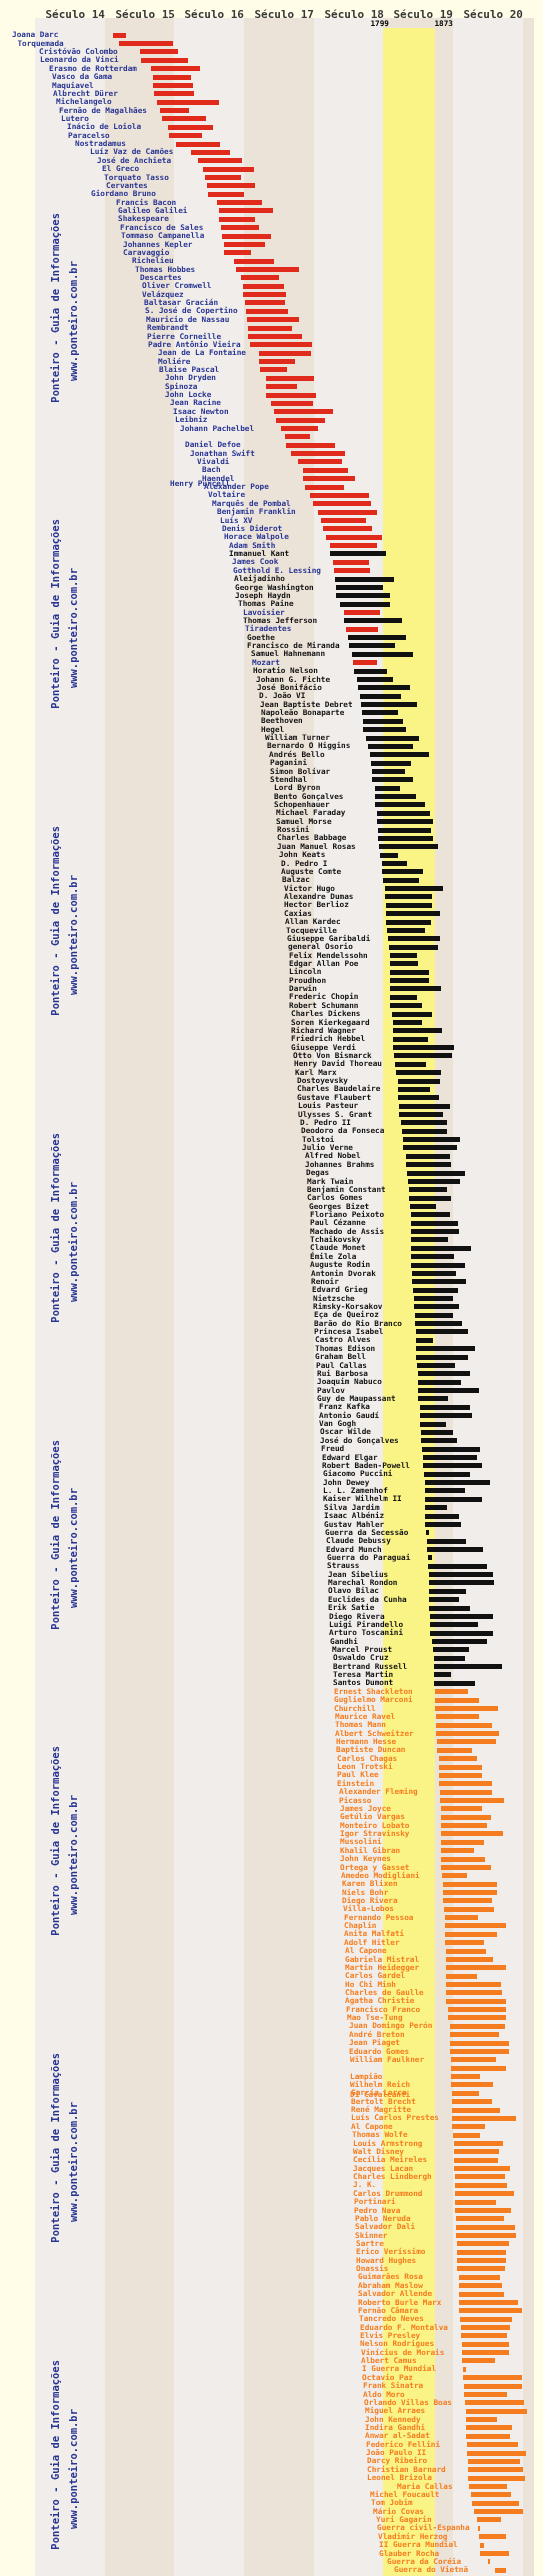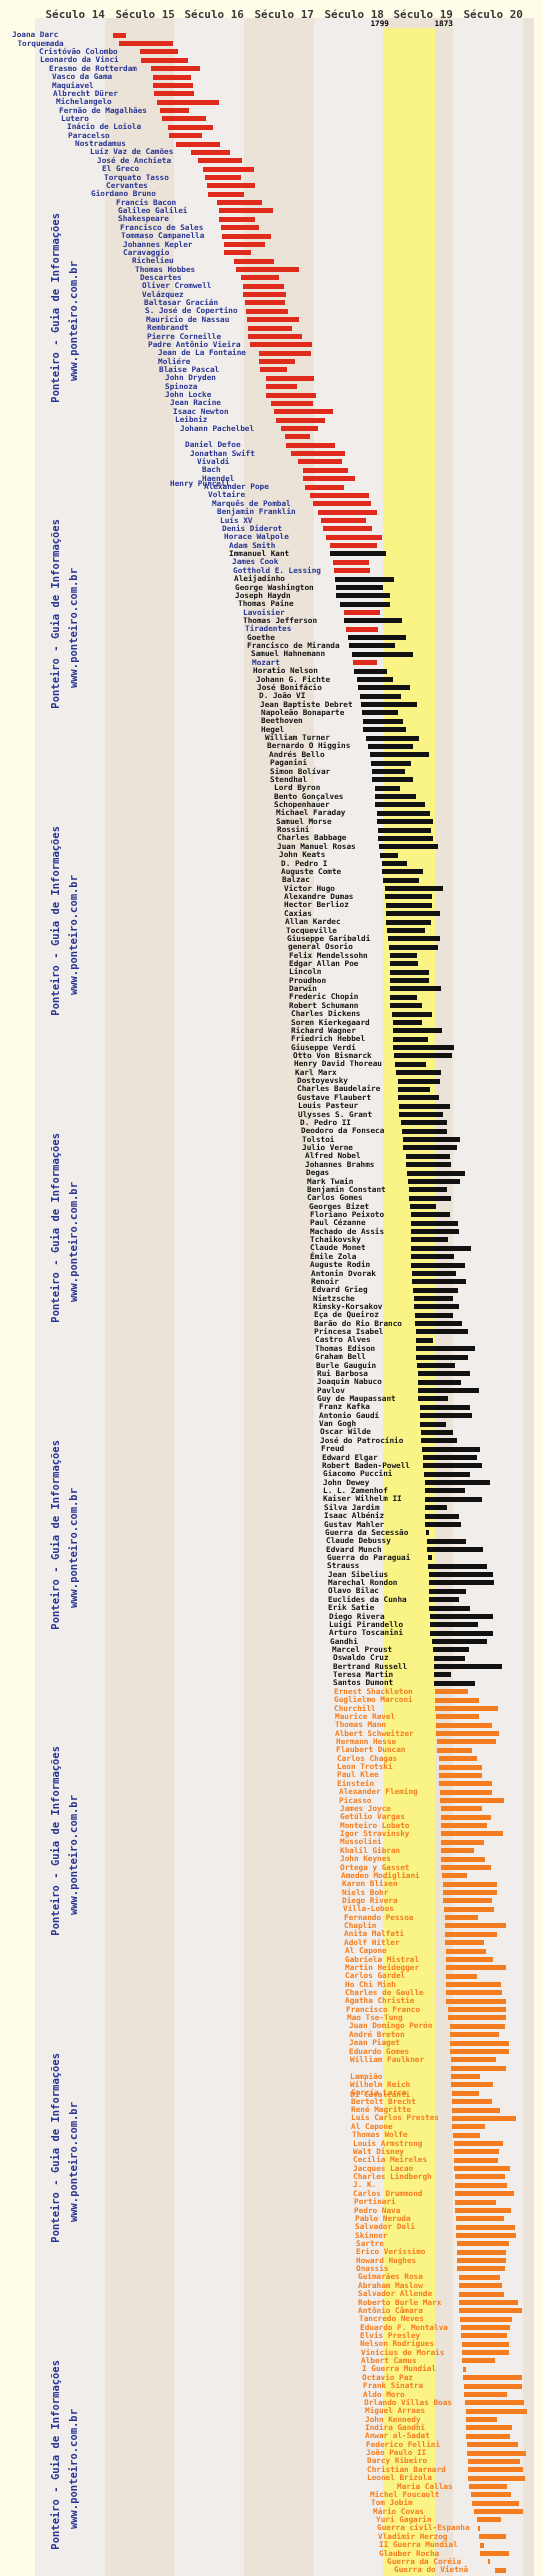--- a/index.html
+++ b/index.html
@@ -693,21 +693,21 @@
       </div>
       <div>
         <div class="entry-label" style="left: 315px; top: 1345px; color: rgb(17, 17, 17);">Thomas Edison</div>
         <div class="entry-bar" style="left: 416px; top: 1346px; width: 59px; height: 4.9px; background: rgb(17, 17, 17);"></div>
       </div>
       <div>
         <div class="entry-label" style="left: 315px; top: 1353px; color: rgb(17, 17, 17);">Graham Bell</div>
         <div class="entry-bar" style="left: 416px; top: 1355px; width: 52px; height: 4.9px; background: rgb(17, 17, 17);"></div>
       </div>
       <div>
-        <div class="entry-label" style="left: 316px; top: 1362px; color: rgb(17, 17, 17);">Burle Gauguin</div>
+        <div class="entry-label" style="left: 316px; top: 1362px; color: rgb(17, 17, 17);">Paul Callas</div>
         <div class="entry-bar" style="left: 417px; top: 1363px; width: 38px; height: 4.9px; background: rgb(17, 17, 17);"></div>
       </div>
       <div>
         <div class="entry-label" style="left: 317px; top: 1370px; color: rgb(17, 17, 17);">Rui Barbosa</div>
         <div class="entry-bar" style="left: 418px; top: 1371px; width: 52px; height: 4.9px; background: rgb(17, 17, 17);"></div>
       </div>
       <div>
         <div class="entry-label" style="left: 317px; top: 1378px; color: rgb(17, 17, 17);">Joaquim Nabuco</div>
         <div class="entry-bar" style="left: 418px; top: 1380px; width: 43px; height: 4.9px; background: rgb(17, 17, 17);"></div>
       </div>
@@ -729,21 +729,21 @@
       </div>
       <div>
         <div class="entry-label" style="left: 319px; top: 1420px; color: rgb(17, 17, 17);">Van Gogh</div>
         <div class="entry-bar" style="left: 420px; top: 1422px; width: 26px; height: 4.9px; background: rgb(17, 17, 17);"></div>
       </div>
       <div>
         <div class="entry-label" style="left: 320px; top: 1428px; color: rgb(17, 17, 17);">Oscar Wilde</div>
         <div class="entry-bar" style="left: 421px; top: 1430px; width: 32px; height: 4.9px; background: rgb(17, 17, 17);"></div>
       </div>
       <div>
-        <div class="entry-label" style="left: 320px; top: 1437px; color: rgb(17, 17, 17);">José do Patrocínio</div>
+        <div class="entry-label" style="left: 320px; top: 1437px; color: rgb(17, 17, 17);">José do Gonçalves</div>
         <div class="entry-bar" style="left: 421px; top: 1438px; width: 36px; height: 4.9px; background: rgb(17, 17, 17);"></div>
       </div>
       <div>
         <div class="entry-label" style="left: 321px; top: 1445px; color: rgb(17, 17, 17);">Freud</div>
         <div class="entry-bar" style="left: 422px; top: 1447px; width: 58px; height: 4.9px; background: rgb(17, 17, 17);"></div>
       </div>
       <div>
         <div class="entry-label" style="left: 322px; top: 1454px; color: rgb(17, 17, 17);">Edward Elgar</div>
         <div class="entry-bar" style="left: 423px; top: 1455px; width: 54px; height: 4.9px; background: rgb(17, 17, 17);"></div>
       </div>
@@ -877,21 +877,21 @@
       </div>
       <div>
         <div class="entry-label" style="left: 335px; top: 1730px; color: rgb(245, 125, 31);">Albert Schweitzer</div>
         <div class="entry-bar" style="left: 436px; top: 1731px; width: 63px; height: 4.9px; background: rgb(245, 125, 31);"></div>
       </div>
       <div>
         <div class="entry-label" style="left: 336px; top: 1738px; color: rgb(245, 125, 31);">Hermann Hesse</div>
         <div class="entry-bar" style="left: 437px; top: 1739px; width: 59px; height: 4.9px; background: rgb(245, 125, 31);"></div>
       </div>
       <div>
-        <div class="entry-label" style="left: 336px; top: 1746px; color: rgb(245, 125, 31);">Flaubert Duncan</div>
+        <div class="entry-label" style="left: 336px; top: 1746px; color: rgb(245, 125, 31);">Baptiste Duncan</div>
         <div class="entry-bar" style="left: 437px; top: 1748px; width: 35px; height: 4.9px; background: rgb(245, 125, 31);"></div>
       </div>
       <div>
         <div class="entry-label" style="left: 337px; top: 1755px; color: rgb(245, 125, 31);">Carlos Chagas</div>
         <div class="entry-bar" style="left: 439px; top: 1756px; width: 38px; height: 4.9px; background: rgb(245, 125, 31);"></div>
       </div>
       <div>
         <div class="entry-label" style="left: 337px; top: 1763px; color: rgb(245, 125, 31);">Leon Trotski</div>
         <div class="entry-bar" style="left: 439px; top: 1765px; width: 43px; height: 4.9px; background: rgb(245, 125, 31);"></div>
       </div>
@@ -1145,21 +1145,21 @@
       </div>
       <div>
         <div class="entry-label" style="left: 358px; top: 2290px; color: rgb(245, 125, 31);">Salvador Allende</div>
         <div class="entry-bar" style="left: 459px; top: 2292px; width: 45px; height: 4.9px; background: rgb(245, 125, 31);"></div>
       </div>
       <div>
         <div class="entry-label" style="left: 358px; top: 2299px; color: rgb(245, 125, 31);">Roberto Burle Marx</div>
         <div class="entry-bar" style="left: 459px; top: 2300px; width: 59px; height: 4.9px; background: rgb(245, 125, 31);"></div>
       </div>
       <div>
-        <div class="entry-label" style="left: 358px; top: 2307px; color: rgb(245, 125, 31);">Antônio Câmara</div>
+        <div class="entry-label" style="left: 358px; top: 2307px; color: rgb(245, 125, 31);">Fernão Câmara</div>
         <div class="entry-bar" style="left: 459px; top: 2308px; width: 63px; height: 4.9px; background: rgb(245, 125, 31);"></div>
       </div>
       <div>
         <div class="entry-label" style="left: 359px; top: 2315px; color: rgb(245, 125, 31);">Tancredo Neves</div>
         <div class="entry-bar" style="left: 460px; top: 2317px; width: 52px; height: 4.9px; background: rgb(245, 125, 31);"></div>
       </div>
       <div>
         <div class="entry-label" style="left: 360px; top: 2324px; color: rgb(245, 125, 31);">Eduardo F. Montalva</div>
         <div class="entry-bar" style="left: 461px; top: 2325px; width: 49px; height: 4.9px; background: rgb(245, 125, 31);"></div>
       </div>

